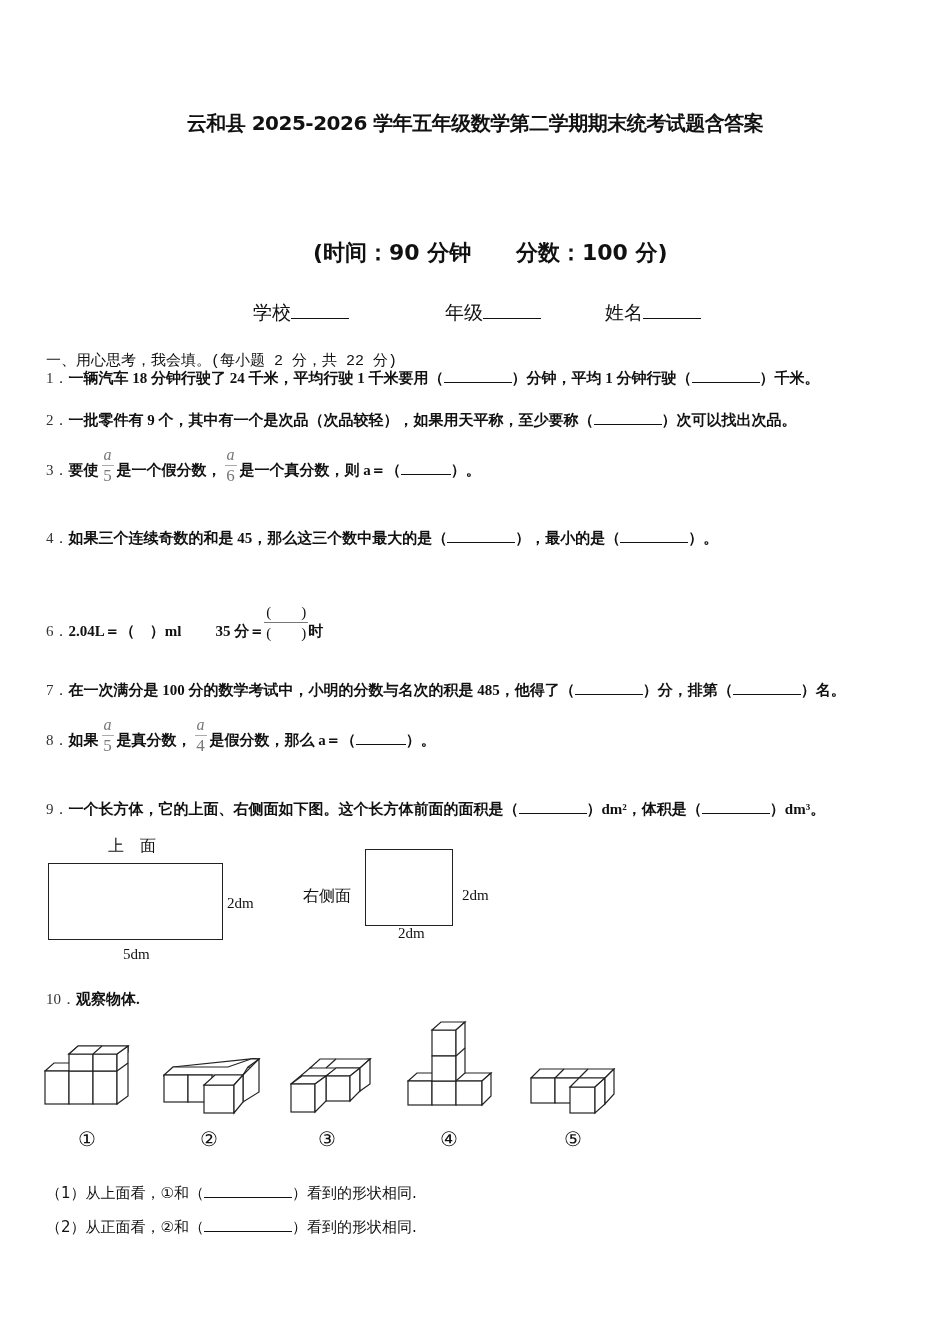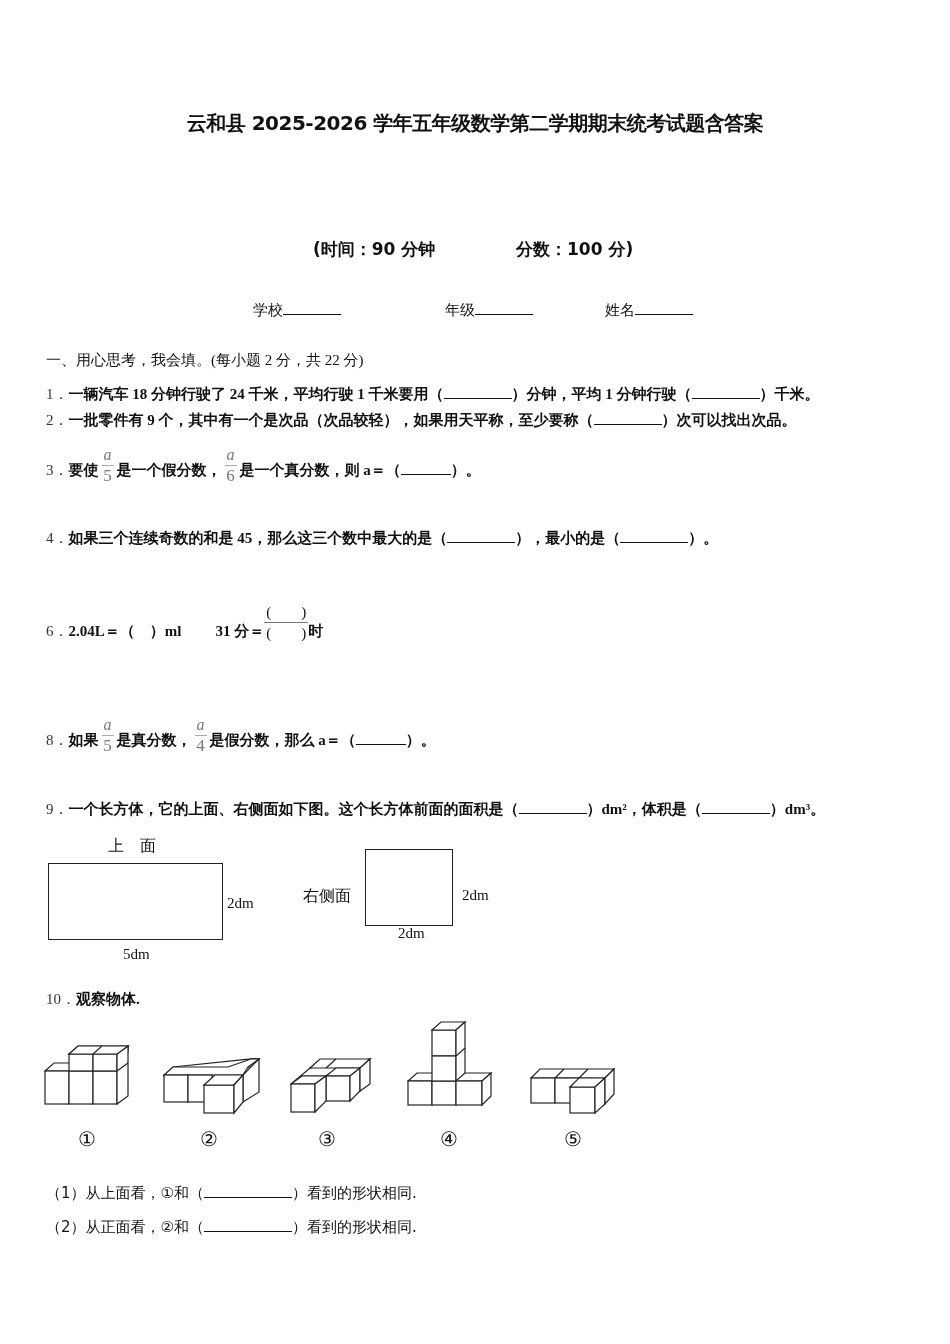--- a/index.html
+++ b/index.html
@@ -1,24 +1,24 @@
 <!DOCTYPE html>
 <html><head>
 <meta charset="utf-8">
 <style>
   html, body { margin: 0; padding: 0; background: #ffffff; }
   body { width: 950px; height: 1344px; position: relative; overflow: hidden; color: #111; }
   .page { position: absolute; left: 0; top: 0; width: 892px; height: 1344px; }
   .title { position: absolute; left: 0; top: 110px; width: 950px; text-align: center;
     font-family: "DejaVu Sans", sans-serif; font-weight: bold; font-size: 20px; letter-spacing: -0.5px; }
-  .meta { position: absolute; top: 238px; font-family: "DejaVu Sans", sans-serif; font-weight: bold; font-size: 17px; text-align: right; }
-  .info { position: absolute; top: 300px; font-family: "DejaVu Sans", sans-serif; font-size: 15px; }
+  .meta { position: absolute; top: 238px; font-family: "DejaVu Sans", sans-serif; font-weight: bold; font-size: 22px; text-align: right; }
+  .info { position: absolute; top: 300px; font-family: "DejaVu Sans", sans-serif; font-size: 19px; }
   .line { position: absolute; left: 46px; font-family: "Liberation Serif", serif; font-size: 15px; font-weight: bold; white-space: nowrap; }
   .num { font-weight: normal; color: #333; }
-  .section { position: absolute; left: 46px; top: 351px; font-family: Liberation Serif, serif; font-size: 15px; }
+  .section { position: absolute; left: 46px; top: 351px; font-family: Liberation Mono, monospace; font-size: 15px; }
   .blank { display: inline-block; border-bottom: 1px solid #111; height: 14px; vertical-align: baseline; }
   .frac { display: inline-block; vertical-align: middle; text-align: center; font-family: "Liberation Serif", serif; font-weight: normal; color: #777; margin: 0 3px; position: relative; top: -6px; }
   .frac .n { display: block; font-style: italic; font-size: 16px; line-height: 18px; }
   .frac .bar { display: block; border-top: 1px solid #aaa; width: 12px; margin: 1px auto; }
   .frac .d { display: block; font-size: 17px; line-height: 18px; }
   .pfrac { display: inline-block; vertical-align: middle; text-align: center; font-weight: normal; position: relative; top: -10px; }
   .pfrac span { display: block; font-size: 15px; line-height: 20px; }
   .pfrac .bar { border-top: 1px solid #777; width: 44px; margin: 0 auto; }
   .fig-label { position: absolute; font-family: "Liberation Serif", serif; font-size: 15px; }
   .rect { position: absolute; border: 1.5px solid #222; box-sizing: border-box; }
@@ -42,41 +42,44 @@
   </div>
   <div class="info" style="left:445px;">
     <span>年级</span><span class="blank" style="width:58px;"></span>
   </div>
   <div class="info" style="left:605px;">
     <span>姓名</span><span class="blank" style="width:58px;"></span>
   </div>
 
   <div class="section">一、用心思考，我会填。(每小题 2 分，共 22 分)</div>
 
-  <div class="line" style="top:384px;">
+  <div class="line" style="top:368px;">
     <span class="num">1．</span><span>一辆汽车 18 分钟行驶了 24 千米，平均行驶 1 千米要用（</span><span class="blank" style="width:68px;"></span><span>）分钟，平均 1 分钟行驶（</span><span class="blank" style="width:68px;"></span><span>）千米。</span>
   </div>
 
   <div class="line" style="top:410px;">
     <span class="num">2．</span><span>一批零件有 9 个，其中有一个是次品（次品较轻），如果用天平称，至少要称（</span><span class="blank" style="width:68px;"></span><span>）次可以找出次品。</span>
   </div>
 
   <div class="line" style="top:452px;">
     <span class="num">3．</span><span>要使</span><span class="frac"><span class="n">a</span><span class="bar"></span><span class="d">5</span></span><span>是一个假分数，</span><span class="frac"><span class="n">a</span><span class="bar"></span><span class="d">6</span></span><span>是一个真分数，则 a＝（</span><span class="blank" style="width:50px;"></span><span>）。</span>
   </div>
 
   <div class="line" style="top:528px;">
     <span class="num">4．</span><span>如果三个连续奇数的和是 45，那么这三个数中最大的是（</span><span class="blank" style="width:68px;"></span><span>），最小的是（</span><span class="blank" style="width:68px;"></span><span>）。</span>
   </div>
 
 
   <div class="line" style="top:612px;">
-    <span class="num">6．</span><span>2.04L＝（　）ml</span><span style="display:inline-block;width:34px;"></span><span>31 分＝</span><span class="pfrac"><span>(　　)</span><span class="bar"></span><span>(　　)</span></span><span>时</span>
+    <span class="num">6．</span><span>2.04L＝（　）ml</span><span style="display:inline-block;width:34px;"></span><span>35 分＝</span><span class="pfrac"><span>(　　)</span><span class="bar"></span><span>(　　)</span></span><span>时</span>
   </div>
 
+  <div class="line" style="top:680px;">
+    <span class="num">7．</span><span>在一次满分是 100 分的数学考试中，小明的分数与名次的积是 485，他得了（</span><span class="blank" style="width:68px;"></span><span>）分，排第（</span><span class="blank" style="width:68px;"></span><span>）名。</span>
+  </div>
 
   <div class="line" style="top:722px;">
     <span class="num">8．</span><span>如果</span><span class="frac"><span class="n">a</span><span class="bar"></span><span class="d">5</span></span><span>是真分数，</span><span class="frac"><span class="n">a</span><span class="bar"></span><span class="d">4</span></span><span>是假分数，那么 a＝（</span><span class="blank" style="width:50px;"></span><span>）。</span>
   </div>
 
   <div class="line" style="top:799px;">
     <span class="num">9．</span><span>一个长方体，它的上面、右侧面如下图。这个长方体前面的面积是（</span><span class="blank" style="width:68px;"></span><span>）dm²，体积是（</span><span class="blank" style="width:68px;"></span><span>）dm³。</span>
   </div>
 
   <div class="fig-label" style="left:108px;top:836px;font-family:'DejaVu Sans',sans-serif;font-size:16px;">上　面</div>

